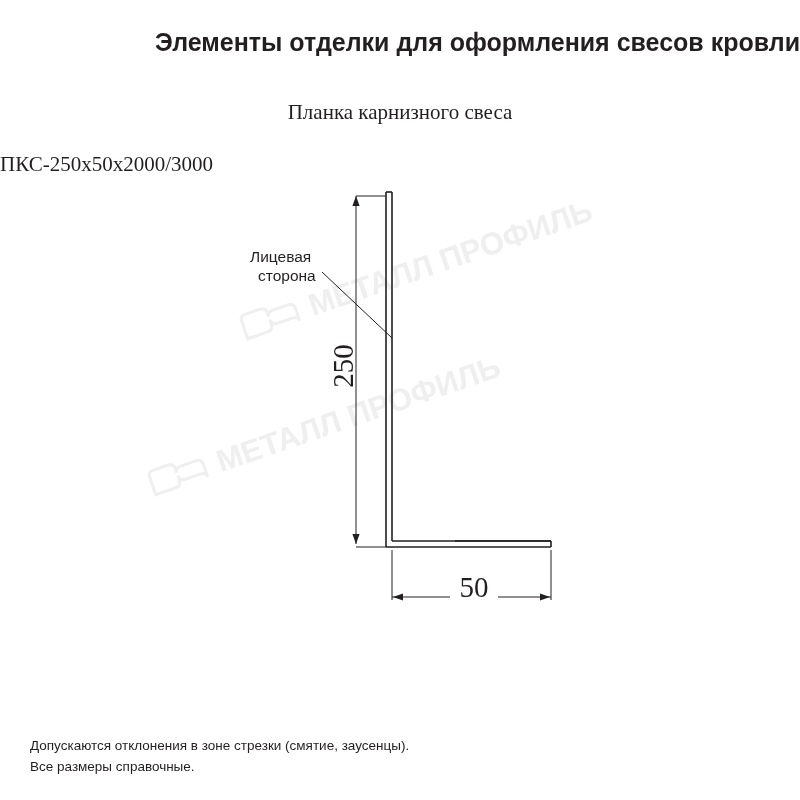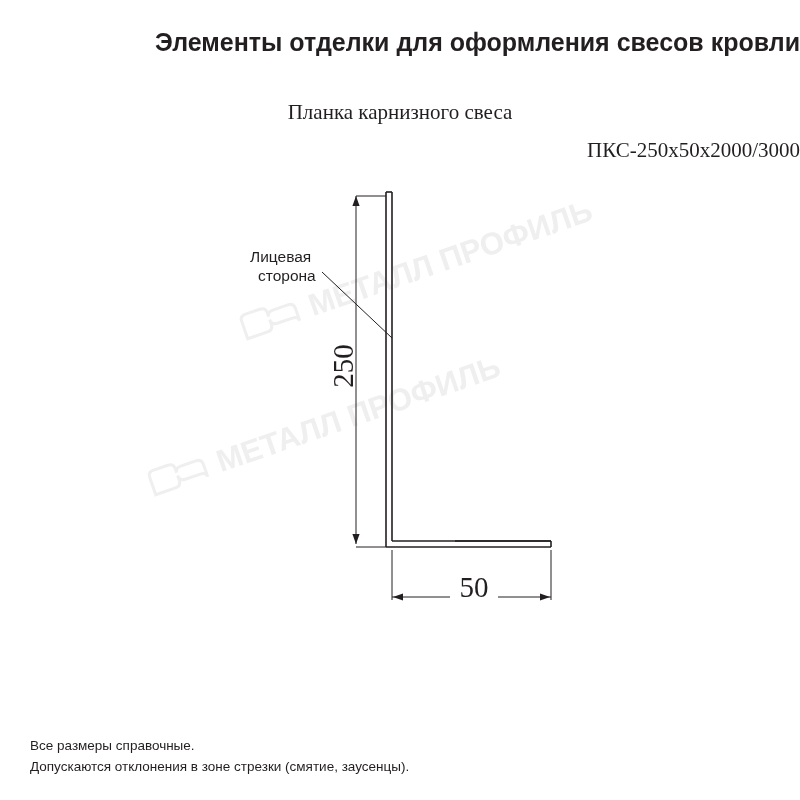--- a/index.html
+++ b/index.html
@@ -37,24 +37,24 @@
     top: 100px;
     left: 0;
     width: 800px;
     text-align: center;
     font-size: 21px;
     font-family: "Liberation Serif", serif;
     font-weight: normal;
   }
   .code {
     position: absolute;
-    top: 138px;
+    top: 152px;
     left: 0;
     width: 800px;
-    text-align: right;
+    text-align: left;
     font-size: 21px;
     font-family: "Liberation Serif", serif;
     font-weight: normal;
   }
   .drawing {
     position: absolute;
     top: 0;
     left: 0;
     width: 800px;
     height: 800px;
@@ -168,17 +168,17 @@
     <text class="dim-label" x="474" y="597" font-size="29" text-anchor="middle">50</text>
 
     <g stroke="#231f20" stroke-width="1" fill="none">
       <line x1="322" y1="272" x2="392" y2="338"></line>
     </g>
     <text class="leader-label" x="250" y="262" font-size="15.5" text-anchor="start">Лицевая</text>
     <text class="leader-label" x="258" y="281" font-size="15.5" text-anchor="start">сторона</text>
   </svg>
 
   <div class="footnotes">
+    <div class="footnote-line">Допускаются отклонения в зоне стрезки (смятие, заусенцы).</div>
     <div class="footnote-line">Все размеры справочные.</div>
-    <div class="footnote-line">Допускаются отклонения в зоне стрезки (смятие, заусенцы).</div>
   </div>
 
 </div>
 
 </body></html>

